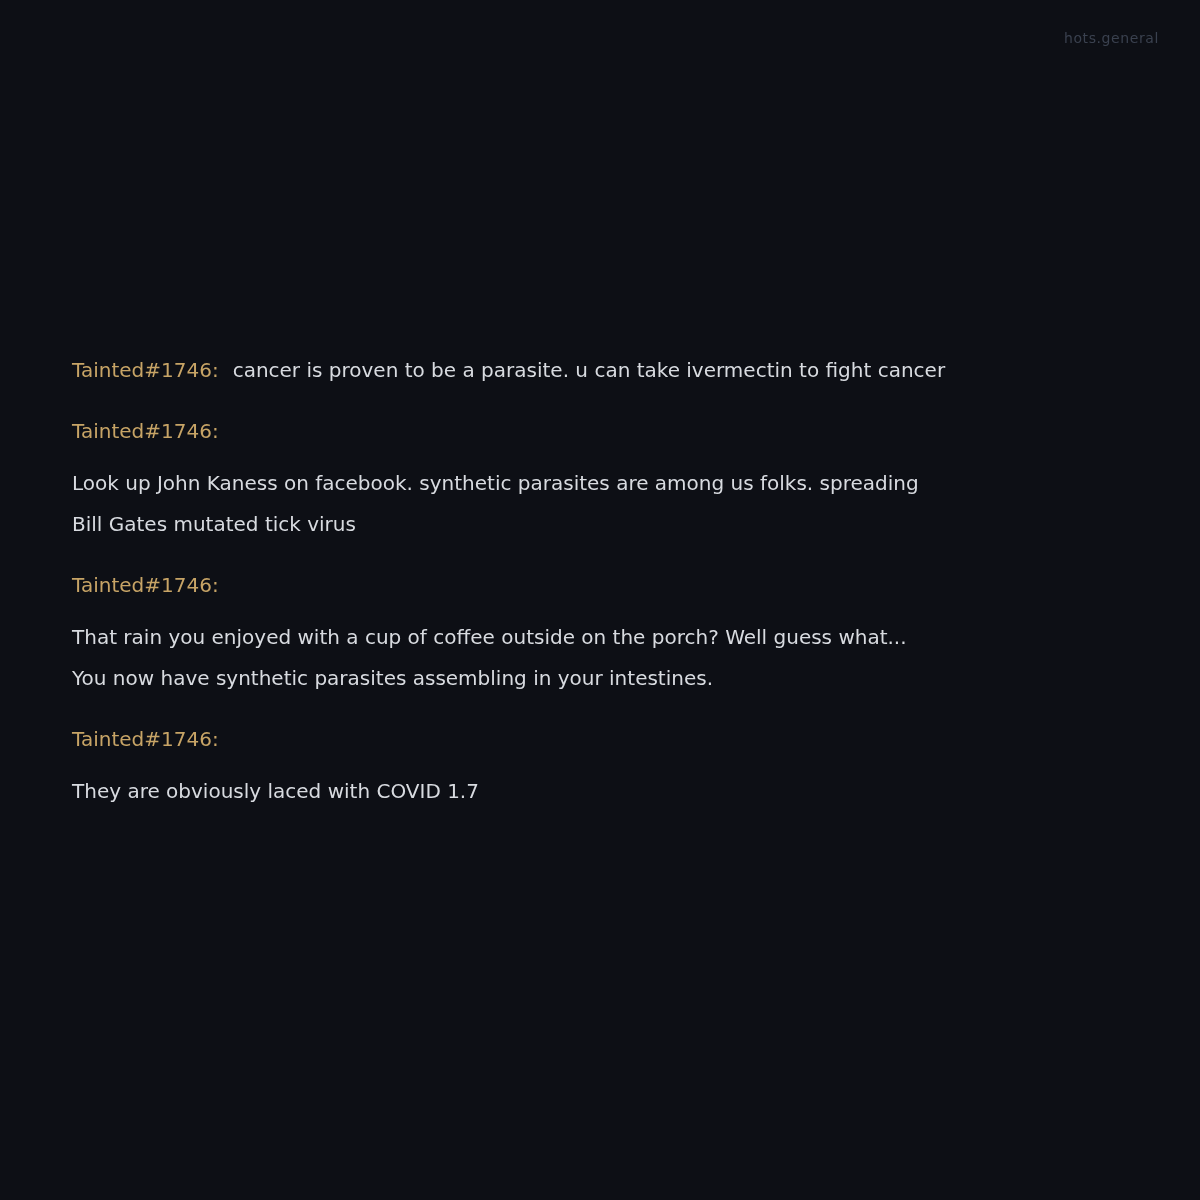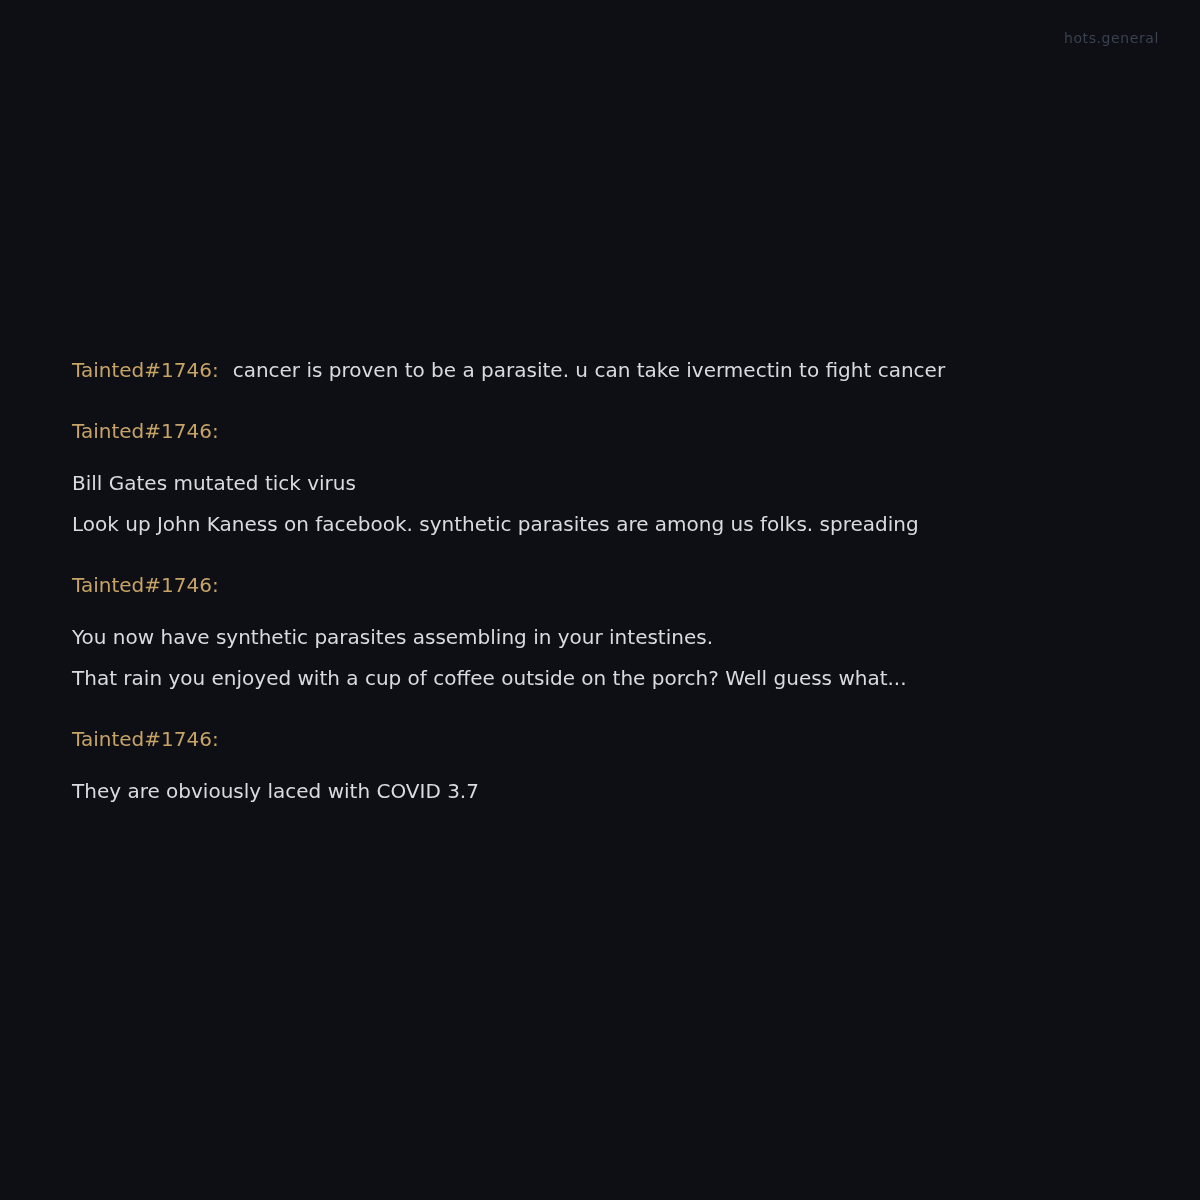--- a/index.html
+++ b/index.html
@@ -56,34 +56,34 @@
 
 <main class="chat">
 
   <div class="message inline">
     <span class="author">Tainted#1746:</span><span class="text">cancer is proven to be a parasite. u can take ivermectin to fight cancer</span>
   </div>
 
   <div class="message block">
     <span class="author">Tainted#1746:</span>
     <div class="body">
+      <div class="line">Look up John Kaness on facebook. synthetic parasites are among us folks. spreading</div>
       <div class="line">Bill Gates mutated tick virus</div>
-      <div class="line">Look up John Kaness on facebook. synthetic parasites are among us folks. spreading</div>
     </div>
   </div>
 
   <div class="message block">
     <span class="author">Tainted#1746:</span>
     <div class="body">
+      <div class="line">That rain you enjoyed with a cup of coffee outside on the porch? Well guess what...</div>
       <div class="line">You now have synthetic parasites assembling in your intestines.</div>
-      <div class="line">That rain you enjoyed with a cup of coffee outside on the porch? Well guess what...</div>
     </div>
   </div>
 
   <div class="message block">
     <span class="author">Tainted#1746:</span>
     <div class="body">
-      <div class="line">They are obviously laced with COVID 3.7</div>
+      <div class="line">They are obviously laced with COVID 1.7</div>
     </div>
   </div>
 
 
 </main>
 
 </body></html>

